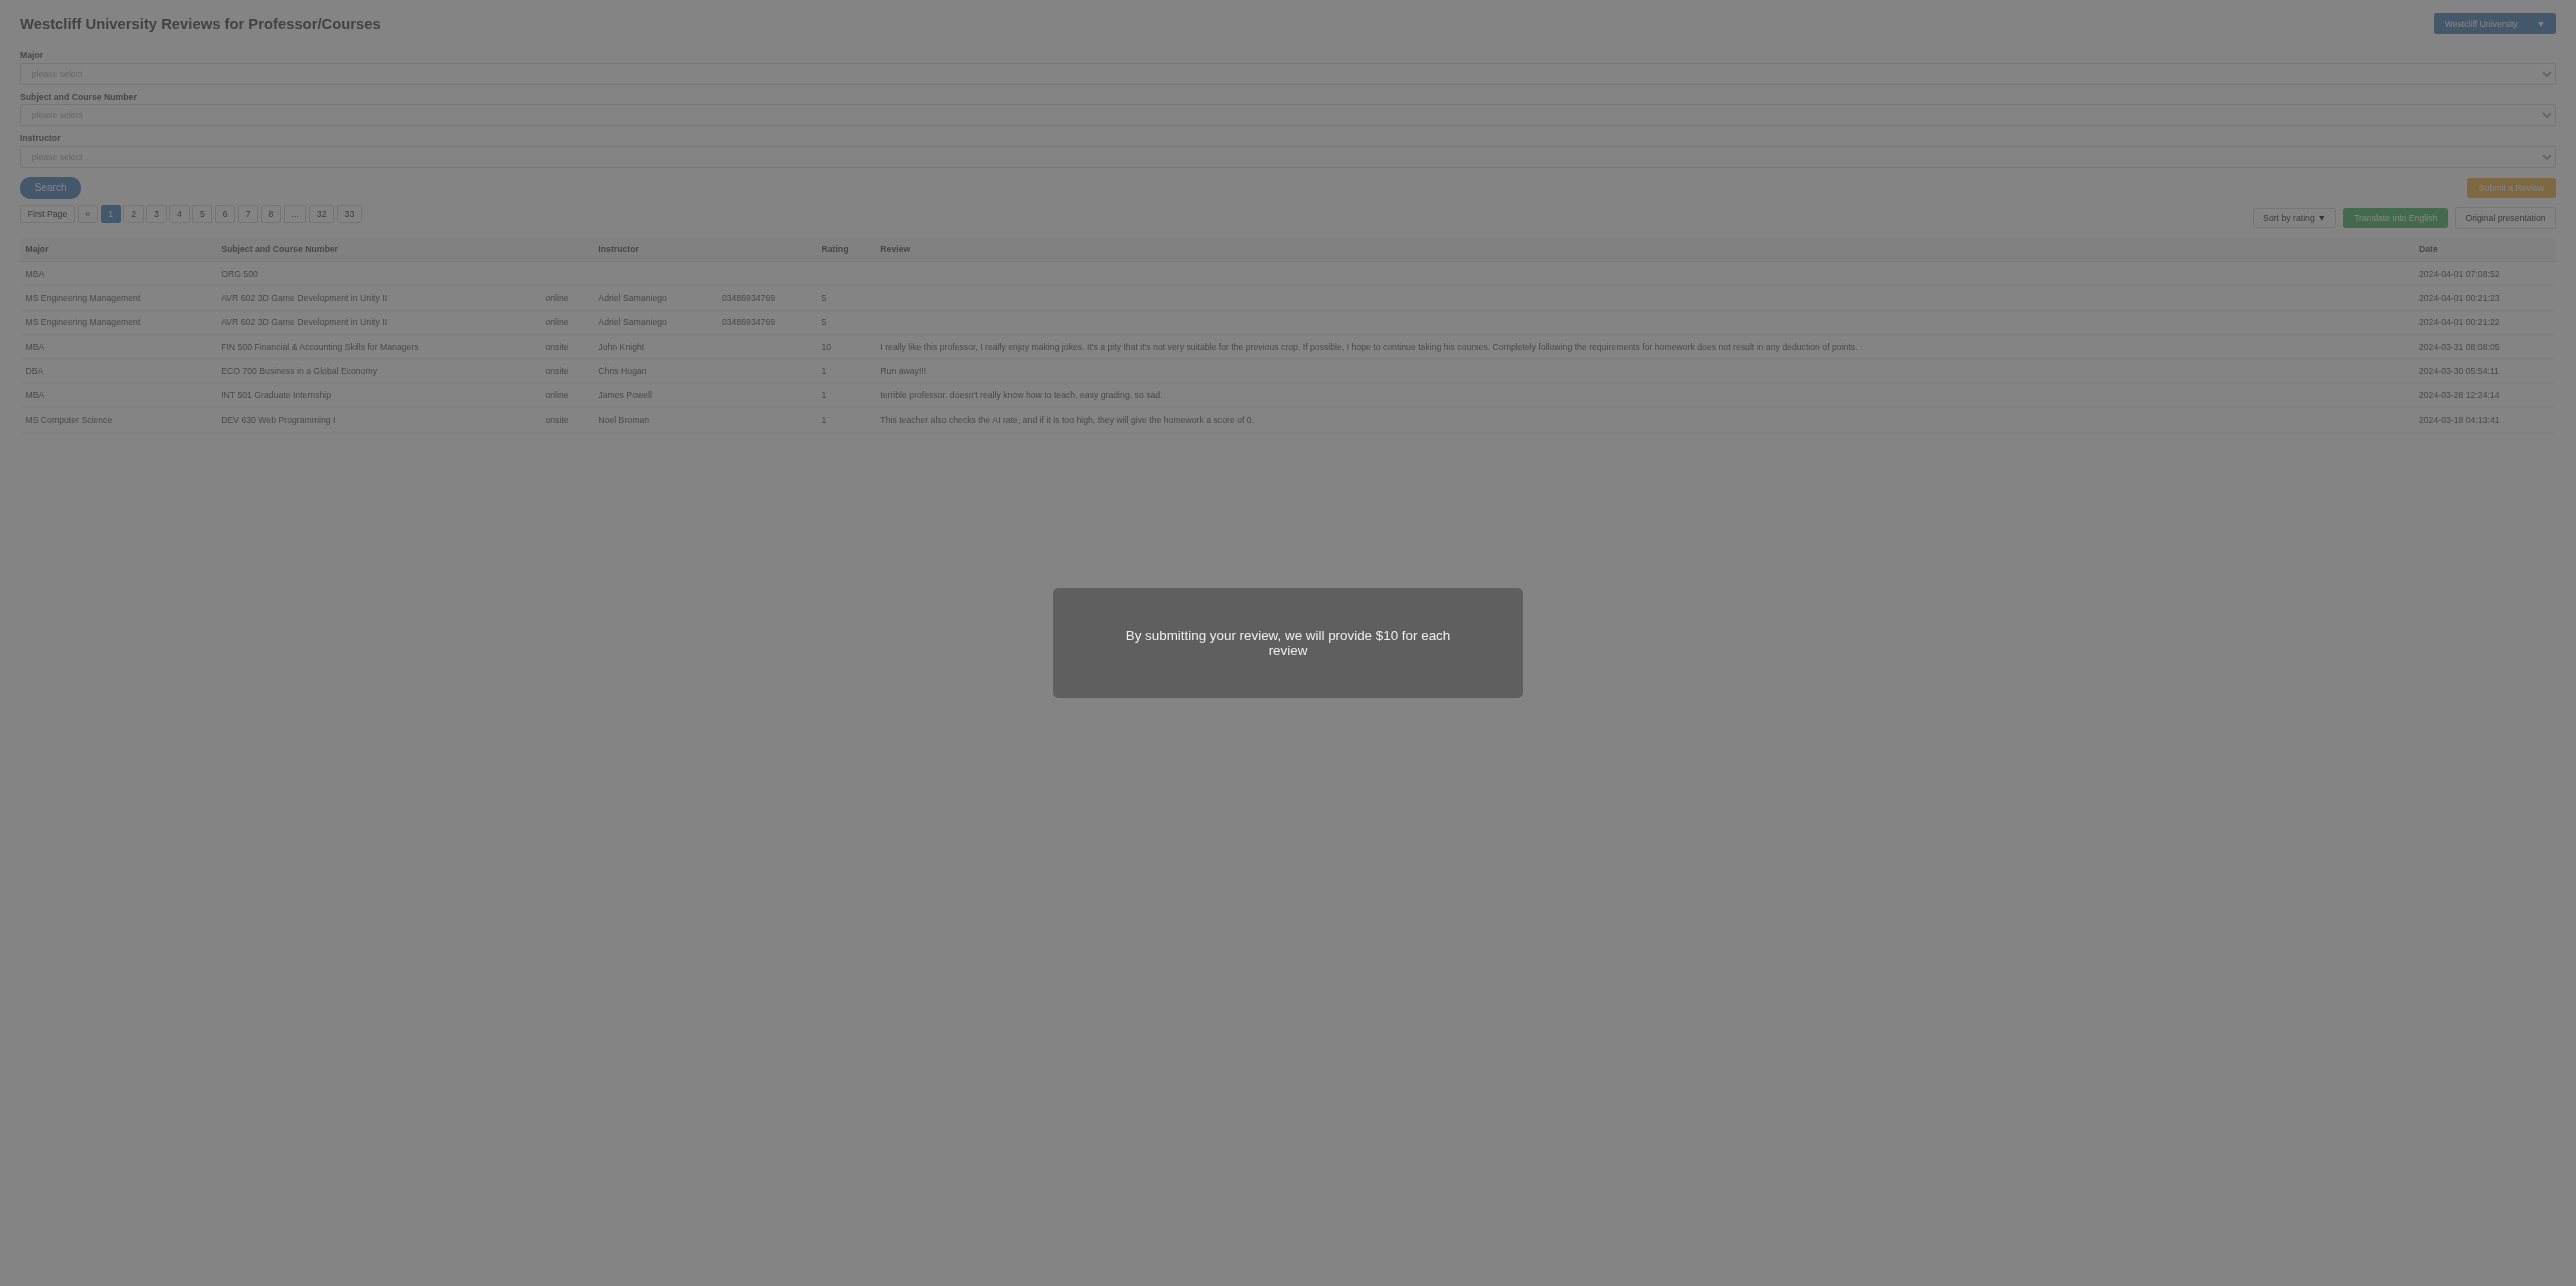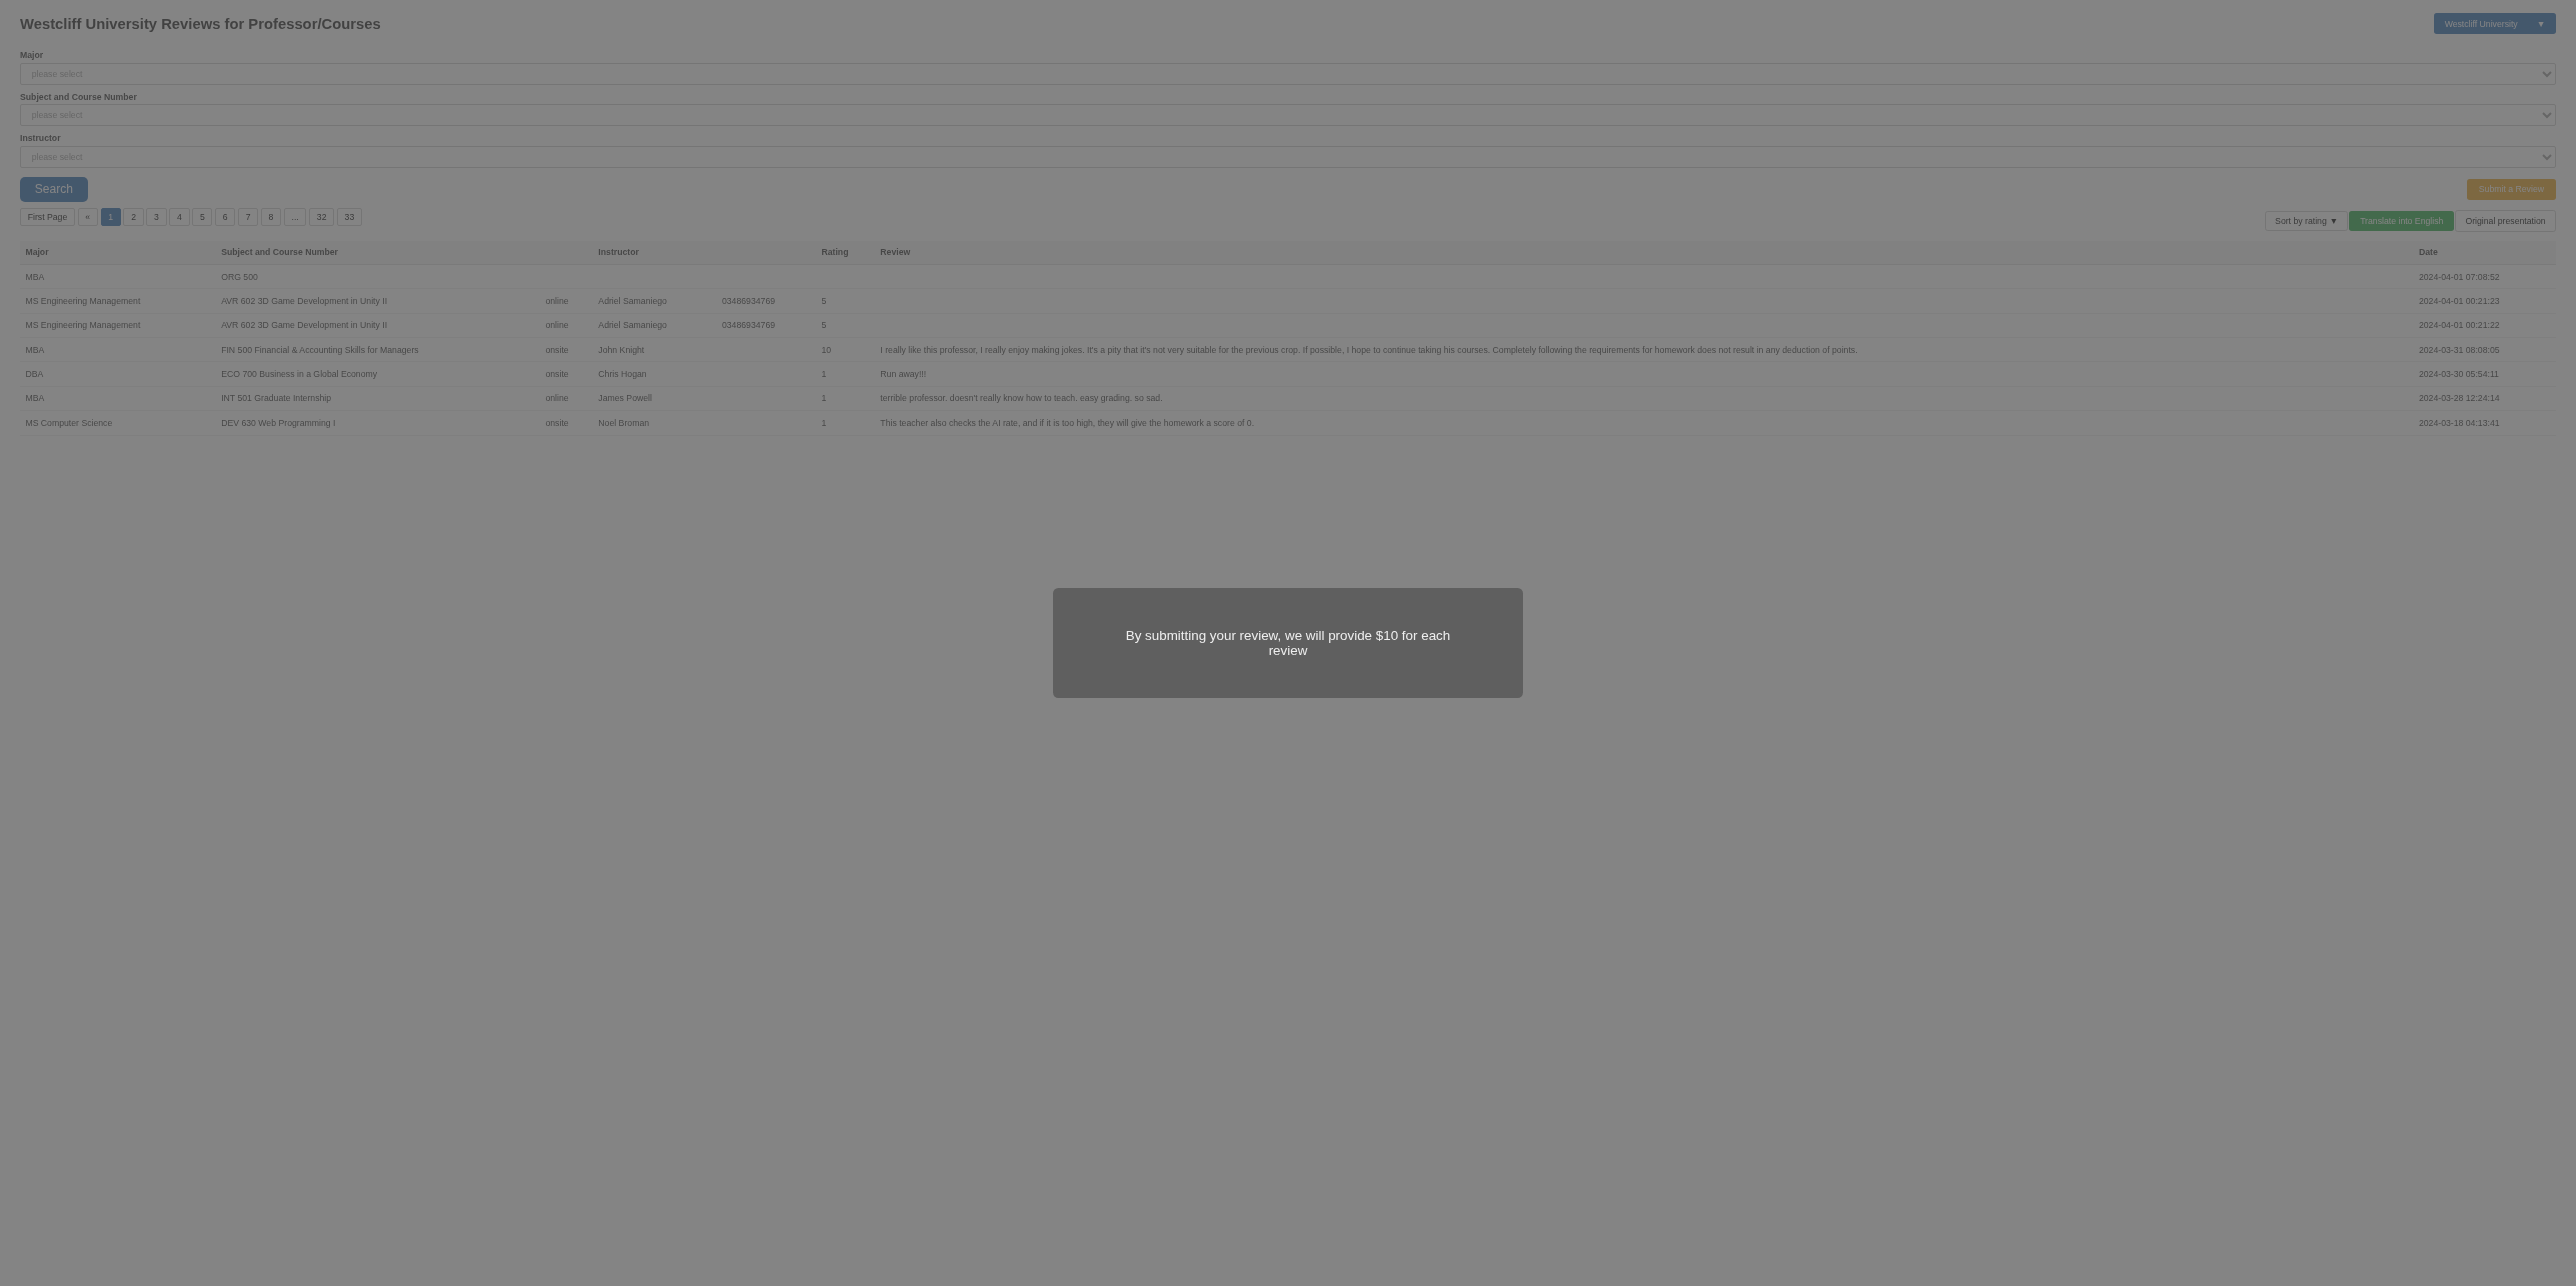--- a/index.html
+++ b/index.html
@@ -5,26 +5,26 @@
     * { box-sizing: border-box; margin: 0; padding: 0; }
     body { font-family: Arial, sans-serif; background: #fff; color: #333; font-size: 9.4px; }
     .page-wrapper { padding: 13.4px 20px; position: relative; }
     .header { display: flex; justify-content: space-between; align-items: center; margin-bottom: 16px; }
     .page-title { font-size: 14.8px; font-weight: bold; color: #222; }
     .university-btn { background: #2b6cb0; color: #fff; border: none; padding: 5.4px 10.7px; border-radius: 2.7px; cursor: pointer; font-size: 8.7px; display: flex; align-items: center; gap: 19px; }
     .form-section { margin-bottom: 6.7px; }
     .form-label { font-size: 8.7px; font-weight: 600; margin-bottom: 2.7px; display: block; }
     .form-select { width: 100%; border: 0.7px solid #ccc; border-radius: 2px; padding: 4px 6.7px; font-size: 8.7px; color: #999; background: #fff; }
     .search-row { display: flex; justify-content: space-between; align-items: center; margin-top: 9.4px; margin-bottom: 6.7px; }
-    .search-btn { background: #2b6cb0; color: #fff; border: none; padding: 5.4px 14.8px; border-radius: 5px; cursor: pointer; font-size: 12px; }
+    .search-btn { background: #2b6cb0; color: #fff; border: none; padding: 5.4px 14.8px; border-radius: 10px; cursor: pointer; font-size: 10px; }
     .submit-review-btn { background: #e8a020; color: #fff; border: none; padding: 5.4px 12px; border-radius: 2.7px; cursor: pointer; font-size: 8.7px; }
     .pagination { display: flex; align-items: center; gap: 2.7px; margin-bottom: 8px; flex-wrap: wrap; }
     .page-btn { background: #fff; border: 0.7px solid #ccc; padding: 2.7px 6.7px; border-radius: 2px; cursor: pointer; font-size: 8.7px; }
     .page-btn.active { background: #2b6cb0; color: #fff; border-color: #2b6cb0; }
-    .sort-translate-row { display: flex; align-items: center; gap: 1px; }
+    .sort-translate-row { display: flex; align-items: center; gap: 7px; }
     .sort-btn { background: #fff; border: 0.7px solid #ccc; padding: 4px 9.4px; border-radius: 2.7px; cursor: pointer; font-size: 8.7px; display: flex; align-items: center; gap: 2.7px; }
     .translate-btn { background: #27a744; color: #fff; border: none; padding: 4.7px 10.7px; border-radius: 2.7px; cursor: pointer; font-size: 8.7px; }
     .original-btn { background: #fff; border: 0.7px solid #ccc; padding: 4.7px 9.4px; border-radius: 2.7px; cursor: pointer; font-size: 8.7px; text-align: center; }
     .pagination-and-controls { display: flex; justify-content: space-between; align-items: center; margin-bottom: 6.7px; }
     table { width: 100%; border-collapse: collapse; font-size: 8.7px; }
     thead tr { background: #f5f5f5; }
     th { text-align: left; padding: 6.7px 5.4px; font-weight: 700; border-bottom: 1.3px solid #ddd; font-size: 8.7px; }
     td { padding: 6.7px 5.4px; border-bottom: 0.7px solid #eee; vertical-align: top; }
     .overlay { position: fixed; top: 0; left: 0; width: 100%; height: 100%; background: rgba(80,80,80,0.7); display: flex; align-items: center; justify-content: center; z-index: 1000; }
     .overlay-card { background: rgba(90,90,90,0.88); color: #fff; border-radius: 5.4px; padding: 40px 54px; text-align: center; max-width: 470px; }

